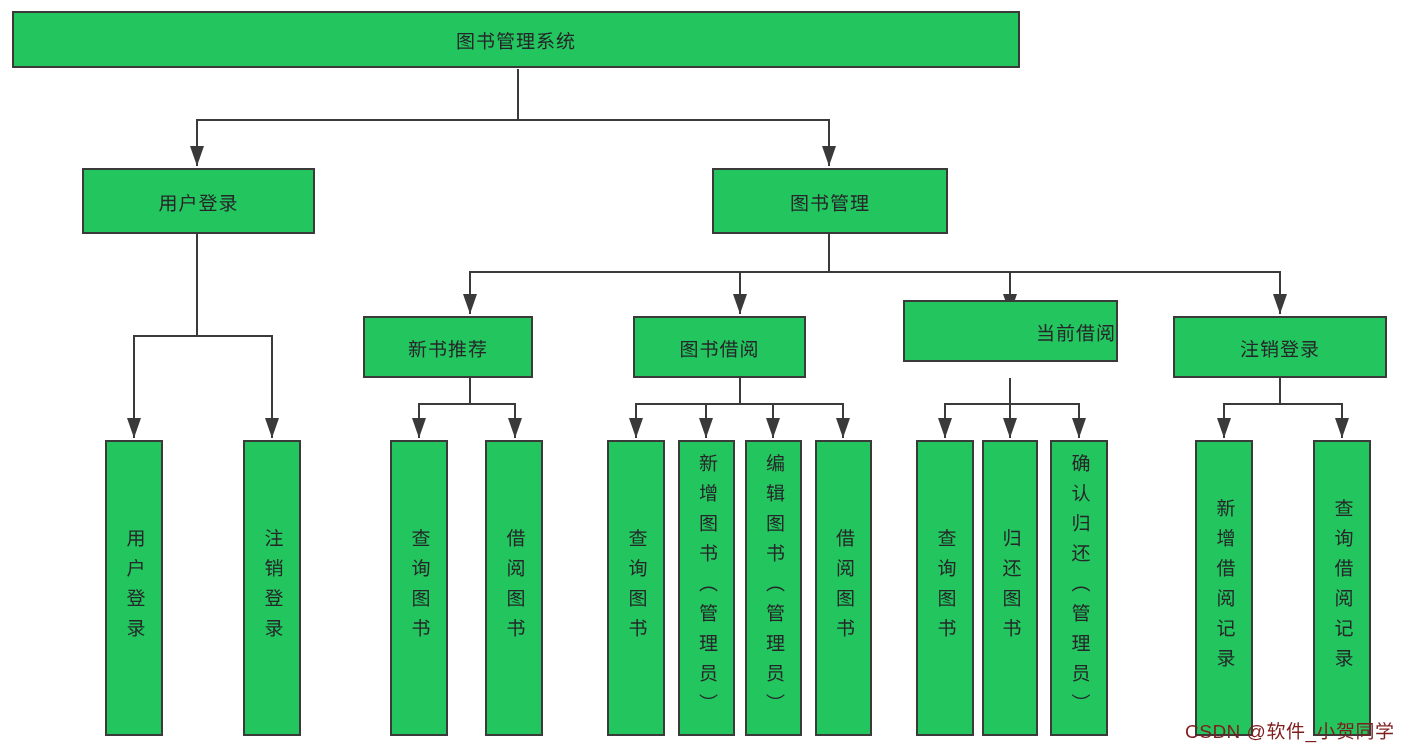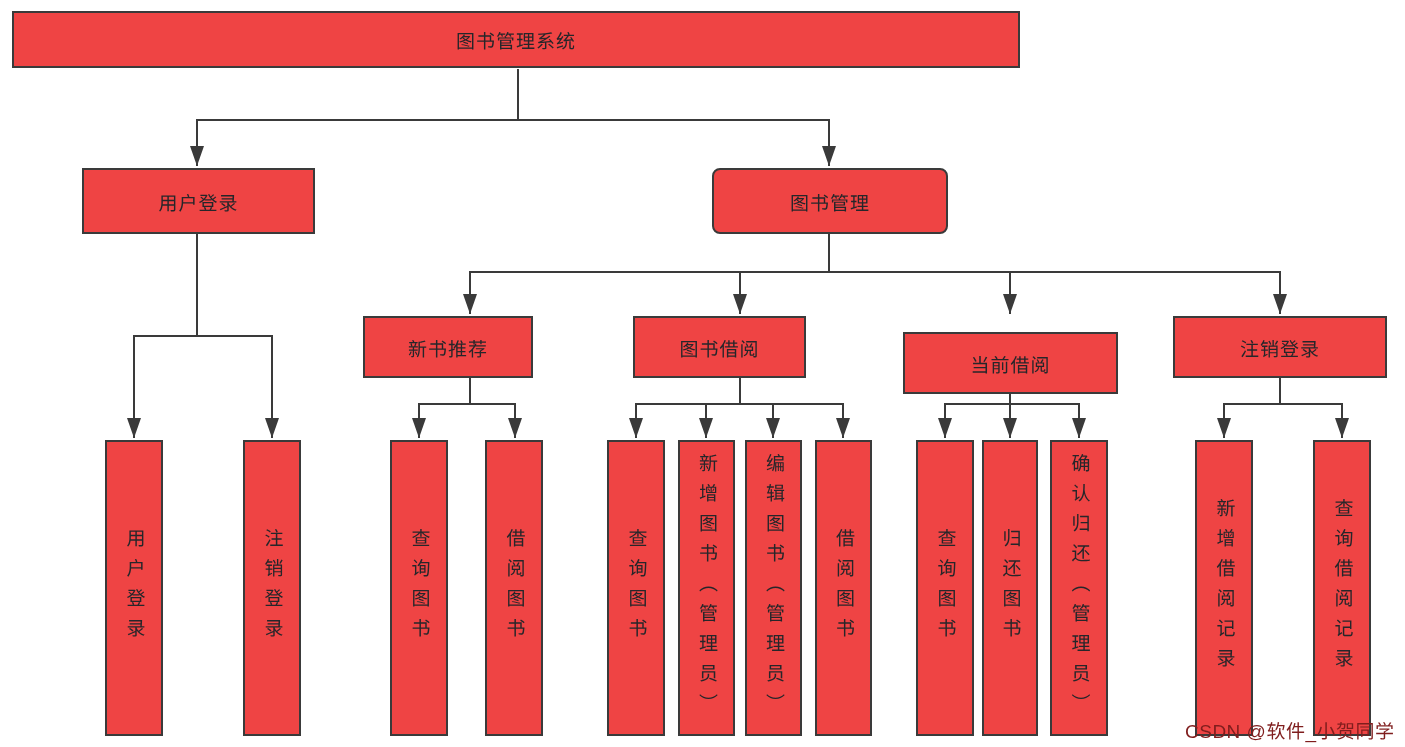--- a/index.html
+++ b/index.html
@@ -8,21 +8,21 @@
     width:1405px;height:747px;
     background:#ffffff;
     font-family:"Liberation Sans","DejaVu Sans",sans-serif;
     overflow:hidden;
   }
   .wires{position:absolute;left:0;top:0;width:1405px;height:747px;}
   .node{
     position:absolute;
     box-sizing:border-box;
     border:2px solid #3a3a3a;
-    background:#ef4444;
+    background:#22c55e;
     display:flex;align-items:center;justify-content:center;
     color:#26262a;
     font-size:19px;
     letter-spacing:1px;
     text-align:center;
   }
   .leaf{
     letter-spacing:0;
   }
   .leaf .vtext{
@@ -98,31 +98,31 @@
     </g>
   </svg>
 
   <div class="node" style="left:12px;top:11px;width:1008px;height:57px;">
     <span>图书管理系统</span>
   </div>
 
   <div class="node" style="left:82px;top:168px;width:233px;height:66px;">
     <span>用户登录</span>
   </div>
-  <div class="node" style="left:712px;top:168px;width:236px;height:66px;border-radius:8px;">
+  <div class="node" style="left:712px;top:168px;width:236px;height:66px;">
     <span>图书管理</span>
   </div>
 
   <div class="node" style="left:363px;top:316px;width:170px;height:62px;">
     <span>新书推荐</span>
   </div>
   <div class="node" style="left:633px;top:316px;width:173px;height:62px;">
     <span>图书借阅</span>
   </div>
-  <div class="node" style="left:903px;top:332px;width:215px;height:62px;">
+  <div class="node" style="left:903px;top:300px;width:215px;height:62px;justify-content:flex-end;">
     <span>当前借阅</span>
   </div>
   <div class="node" style="left:1173px;top:316px;width:214px;height:62px;">
     <span>注销登录</span>
   </div>
 
   <div class="node leaf" style="left:105px;top:440px;width:58px;height:296px;">
     <span class="vtext">用户登录</span>
   </div>
   <div class="node leaf" style="left:243px;top:440px;width:58px;height:296px;">

